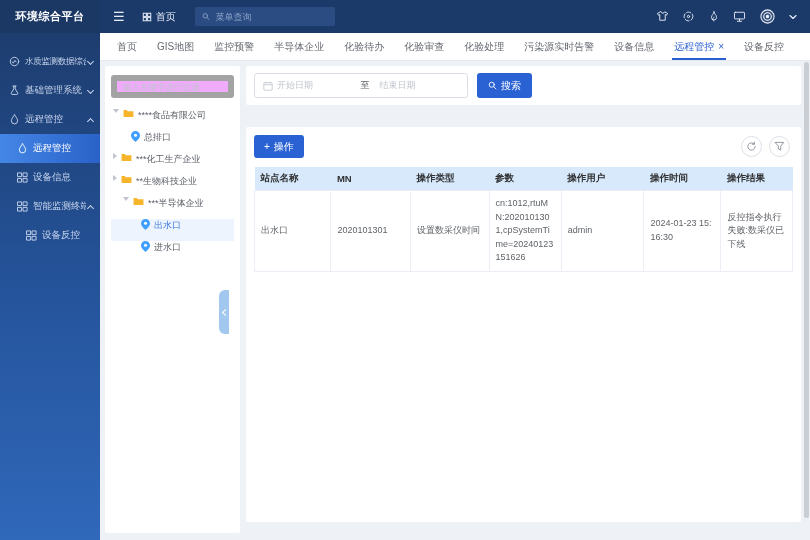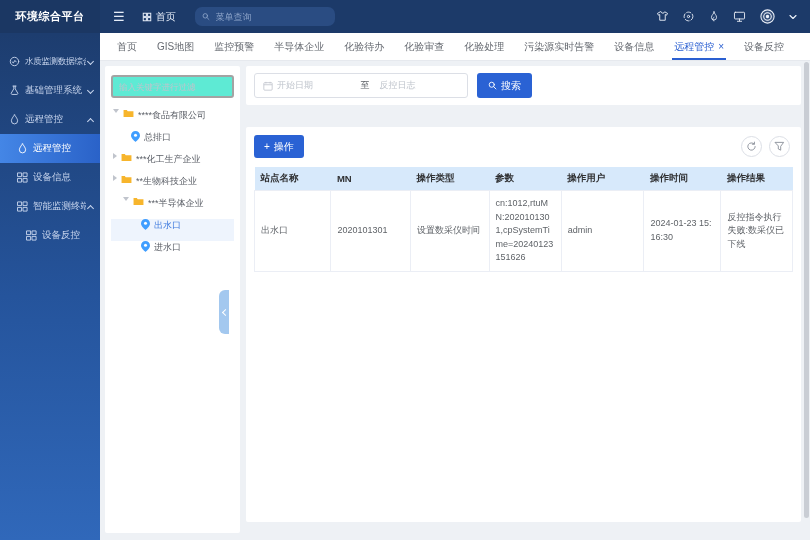--- a/index.html
+++ b/index.html
@@ -20,37 +20,37 @@
   .chev{position:absolute;right:7px;width:4px;height:4px;border-right:1px solid #c9d6ee;border-bottom:1px solid #c9d6ee}
   .chev.down{transform:rotate(45deg);top:12px}
   .chev.up{transform:rotate(-135deg);top:14px}
 
   
   .maincol{flex:1;display:flex;flex-direction:column;min-width:0}
 
   .topbar{height:33px;background:#1c3a69;display:flex;align-items:center;color:#e6edf8;flex:0 0 33px}
   .burger{margin-left:13px;font-size:13px;cursor:pointer;line-height:1}
   .homecrumb{display:flex;align-items:center;gap:4px;margin-left:17px;font-size:10px;cursor:pointer}
-  .gsearch{margin-left:19px;width:126px;height:19px;background:#2a4c82;border-radius:7px;display:flex;align-items:center;gap:4px;padding:0 7px}
+  .gsearch{margin-left:19px;width:126px;height:19px;background:#2a4c82;border-radius:2px;display:flex;align-items:center;gap:4px;padding:0 7px}
   .gsearch input{background:transparent;border:none;outline:none;color:#dce6f5;font-size:9px;width:100%}
   .gsearch input::placeholder{color:#8da4c9}
   .topicons{margin-left:auto;display:flex;align-items:center;gap:13px;padding-right:13px}
   .ticon{display:flex;align-items:center;cursor:pointer}
   .ticon svg{stroke:#eef3fb;fill:none;stroke-width:1.1;stroke-linecap:round;stroke-linejoin:round}
 
   .tabbar{height:27px;background:#fff;border-bottom:1px solid #e6e9ee;display:flex;align-items:center;flex:0 0 27px;padding-left:7px}
   .tab{position:relative;height:100%;display:flex;align-items:center;padding:0 10px;font-size:10px;color:#676b72;cursor:pointer;gap:4px;white-space:nowrap}
   .tab.active{color:#2a5fd1}
   .tab.active:after{content:"";position:absolute;left:8px;right:8px;bottom:0;height:2px;background:#2a5fd1}
   .tclose{font-size:10px;line-height:1}
 
   
   .content{flex:1;display:flex;padding:5px 9px 0 5px;gap:6px;position:relative;min-height:0}
   .treecard{width:123px;flex:0 0 123px;background:#fff;border-radius:2px;padding:9px 6px;margin-bottom:7px;overflow:hidden}
-  .filter input{width:100%;box-sizing:border-box;height:23px;border:2px solid #a3a3a3;border-radius:3px;padding:0 6px;font-size:8.5px;color:#606266;outline:none;background:#5eead4}
+  .filter input{width:100%;box-sizing:border-box;height:23px;border:6px solid #a3a3a3;border-radius:3px;padding:0 6px;font-size:8.5px;color:#606266;outline:none;background:#f0abfc}
   .filter input::placeholder{color:#bfc4cc}
   .tree{margin-top:11px}
   .tn{display:flex;align-items:flex-start;gap:4px;height:22px;font-size:9px;color:#5a5e66;cursor:pointer;padding-left:2px;white-space:nowrap;overflow:hidden}
   .tn.lvl1{padding-left:12px}
   .tn.lvl2{padding-left:22px}
   .tn.selected{background:#eef4fd;color:#3a77dd}
   .arr{width:0;height:0;flex:0 0 auto}
   .arr.right{border-left:4px solid #c0c4cc;border-top:3px solid transparent;border-bottom:3px solid transparent}
   .arr.down{border-top:4px solid #c0c4cc;border-left:3px solid transparent;border-right:3px solid transparent}
   .arr.none{width:4px;border:none}
@@ -332,21 +332,21 @@
       <div class="maincardcol">
 
         <div class="searchcard">
           <div class="daterange">
             <svg class="calicon" width="10" height="10" viewBox="0 0 12 12">
                 <rect x="1" y="2" width="10" height="9" rx="1"></rect>
                 <path d="M3.5 1v2M8.5 1v2M1 4.5h10"></path>
               </svg>
             <span class="ph">开始日期</span>
             <span class="sep">至</span>
-            <span class="ph end">反控日志</span>
+            <span class="ph end">结束日期</span>
           </div>
           <div class="searchbtn">
             <svg width="9" height="9" viewBox="0 0 12 12">
                 <circle cx="5" cy="5" r="3.4"></circle>
                 <path d="M7.6 7.6L10.6 10.6"></path>
               </svg>
             <span>搜索</span>
           </div>
         </div>
 

